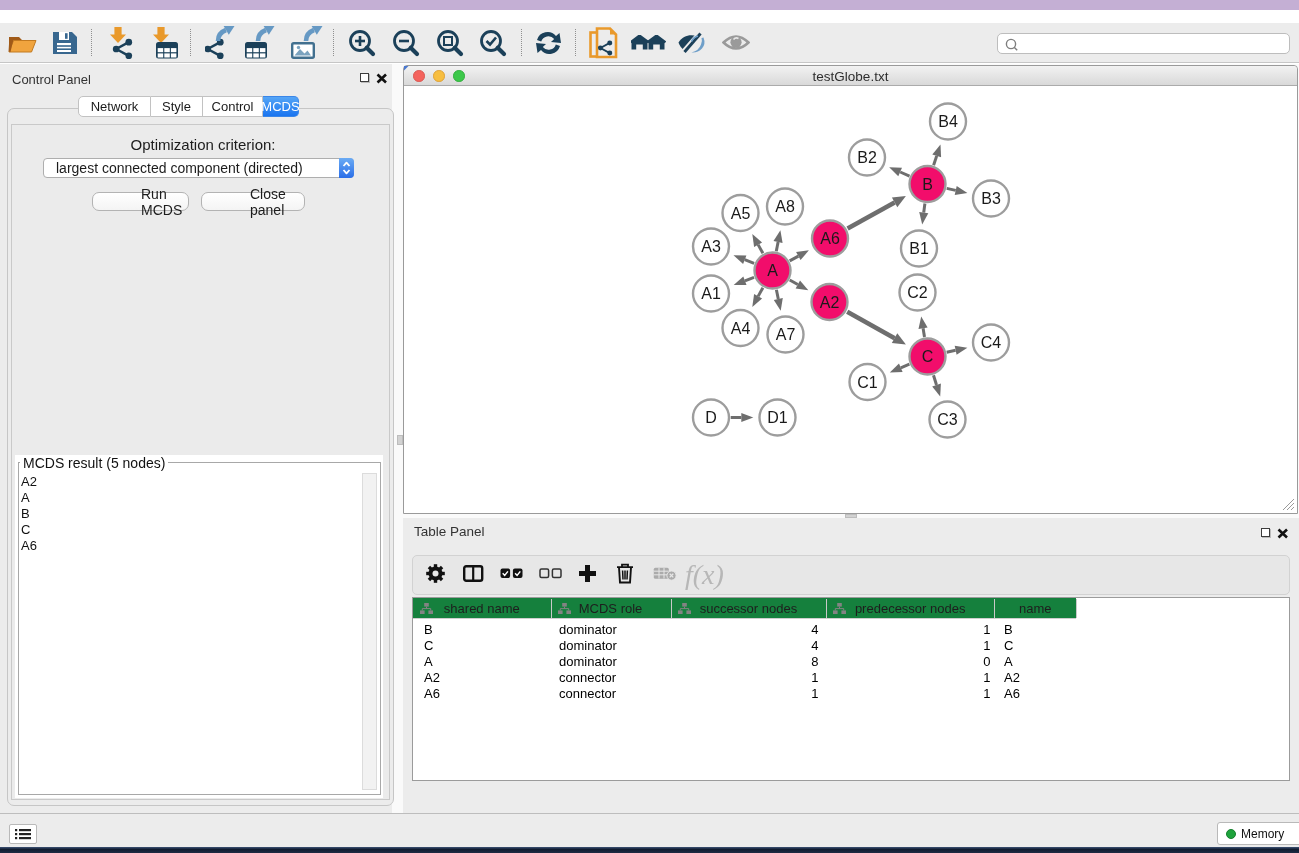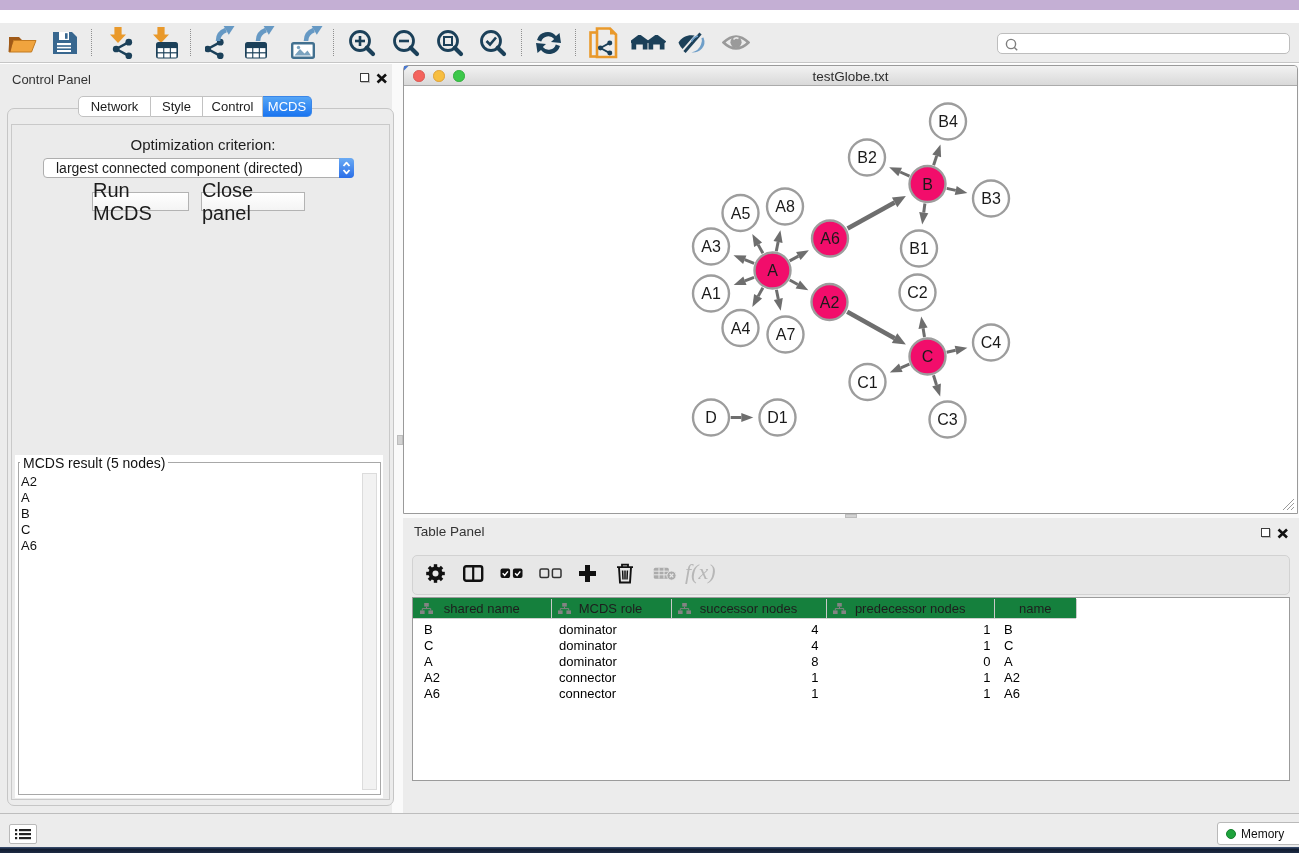--- a/index.html
+++ b/index.html
@@ -19,21 +19,21 @@
 #cp-outer{left:7px;top:44px;width:387px;height:698px;border:1px solid #c6c6c6;border-radius:7px;background:#ececec;}
 #cp-inner{left:11px;top:60px;width:379px;height:676px;border:1px solid #c9c9c9;background:#ebebeb;}
 #cptabs{left:78px;top:32px;height:21px;display:flex;font-size:13px;}
 .tab{background:#fff;border:1px solid #c2c2c2;border-left:none;color:#1a1a1a;display:flex;align-items:center;justify-content:center;}
 .tab.first{border-left:1px solid #c2c2c2;border-radius:5px 0 0 5px;}
 .tab.last{border-radius:0 5px 5px 0;}
 .tab.sel{background:linear-gradient(#55a5f6,#1a75f0);border-color:#3a86e8;color:#fff;}
 #optlabel{left:7px;top:136px;width:392px;text-align:center;font-size:15px;color:#1c1c1c;}
 #combo{left:43px;width:311px;height:20px;background:#fff;border:1px solid #aeaeae;border-radius:4px;font-size:14px;color:#1c1c1c;line-height:18px;padding-left:12px;}
 #spinner{left:339px;width:15px;height:20px;background:linear-gradient(#6babf4,#2a6ee8);border-radius:0 4px 4px 0;}
-.btn{background:linear-gradient(#ffffff,#f4f4f4);border:1px solid #b3b3b3;border-radius:0;font-size:20px;color:#1c1c1c;display:flex;align-items:center;justify-content:center;}
+.btn{background:linear-gradient(#ffffff,#f4f4f4);border:1px solid #b3b3b3;border-radius:7px;font-size:14px;color:#1c1c1c;display:flex;align-items:center;justify-content:center;padding-left:48px;}
 #fieldwhite{left:15px;top:391px;width:368px;height:343px;background:#fff;}
 .fsline{background:#a8a8a8;}
 #fslabel{left:20px;top:385px;font-size:14px;color:#111;background:#fff;padding:0 3px;}
 .li{left:21px;font-size:13px;color:#111;}
 #sbtrack{left:362px;top:409px;width:15px;height:317px;background:#f2f2f2;border:1px solid #dcdcdc;}
 #netwin{left:403px;top:1px;width:895px;height:449px;background:#fff;border:1px solid #9a9a9a;border-radius:4px 4px 0 0;}
 #nethead{left:0;top:0;width:893px;height:20px;background:linear-gradient(#f2f2f2,#d9d9d9);border-bottom:1px solid #ababab;border-radius:4px 4px 0 0;padding-left:40px;}
 #nettitle{left:0;top:3px;width:893px;text-align:center;font-size:13.5px;color:#2e2e2e;}
 .tl2{border-radius:50%;width:11.5px;height:11.5px;top:4px;}
 #tpanel{left:403px;top:454px;width:968px;height:295px;background:#ececec;}
@@ -183,21 +183,21 @@
 <div class="abs winbtn-sq" style="left:360px;top:9px;"></div>
 <svg class="abs" style="left:376px;top:9px" width="12" height="11">
           <path d="M1.5,1.5 L10,9.5 M10,1.5 L1.5,9.5" stroke="#111" stroke-width="2.6"></path>
         </svg>
 <div class="abs" id="cp-outer"></div>
 <div class="abs" id="cp-inner"></div>
 <div id="cptabs" class="abs">
 <div class="tab first" style="width:73px;">Network</div>
 <div class="tab" style="width:52px;">Style</div>
 <div class="tab" style="width:60px;">Control</div>
-<div class="tab last sel" style="width:49px;">MCDS</div>
+<div class="tab last sel" style="width:36px;">MCDS</div>
 </div>
 <div class="abs" id="optlabel" style="top:71.5px;">Optimization criterion:</div>
 <div class="abs" id="combo" style="top:94px;">largest connected component (directed)</div>
 <div class="abs" id="spinner" style="top:94px;"><svg width="15" height="20">
             <path d="M4.5,8 L7.5,4.6 L10.5,8 M4.5,12 L7.5,15.4 L10.5,12" fill="none" stroke="#fff" stroke-width="1.8" stroke-linejoin="round"></path>
           </svg></div>
 <div class="abs btn" style="left:92px;top:128px;width:97px;height:19px;">Run MCDS</div>
 <div class="abs btn" style="left:201px;top:128px;width:104px;height:19px;">Close panel</div>
 <div class="abs" id="fieldwhite"></div>
 <div class="abs fsline" style="left:18px;top:398px;width:5px;height:1px;"></div>
@@ -365,21 +365,21 @@
             <rect x="0.8" y="0.8" width="15" height="11" rx="1.5" fill="#ababab"></rect>
             <g stroke="#e7e7e7" stroke-width="1">
               <line x1="1" y1="4.2" x2="15.5" y2="4.2"></line>
               <line x1="1" y1="7.8" x2="15.5" y2="7.8"></line>
               <line x1="6" y1="1" x2="6" y2="11.5"></line>
               <line x1="11" y1="1" x2="11" y2="11.5"></line>
             </g>
             <circle cx="18.5" cy="8.6" r="4.6" fill="#ababab" stroke="#e7e7e7" stroke-width="1"></circle>
             <path d="M16.7,6.8 l3.6,3.6 M20.3,6.8 l-3.6,3.6" stroke="#e7e7e7" stroke-width="1.3"></path>
           </svg>
-          <div class="abs" style="left:272px;top:3px;font-family:'Liberation Serif',serif;font-style:italic;font-size:22px;color:#b7b7b7;">f(x)</div>
+          <div class="abs" style="left:272px;top:3px;font-family:'Liberation Serif',serif;font-style:italic;font-size:28px;color:#b7b7b7;">f(x)</div>
         </div>
 <div class="abs" id="tbl">
 <div class="abs" id="tblhead">
             <div class="abs hcell" style="left:0px;width:137.6px;">shared name</div>
             <svg class="abs" style="left:7px;top:4.5px" width="13" height="12">
               <g fill="#838383">
                 <rect x="4.2" y="0" width="4.6" height="3.6"></rect>
                 <rect x="0" y="7.4" width="4.6" height="3.6"></rect>
                 <rect x="8.4" y="7.4" width="4.6" height="3.6"></rect>
               </g>

